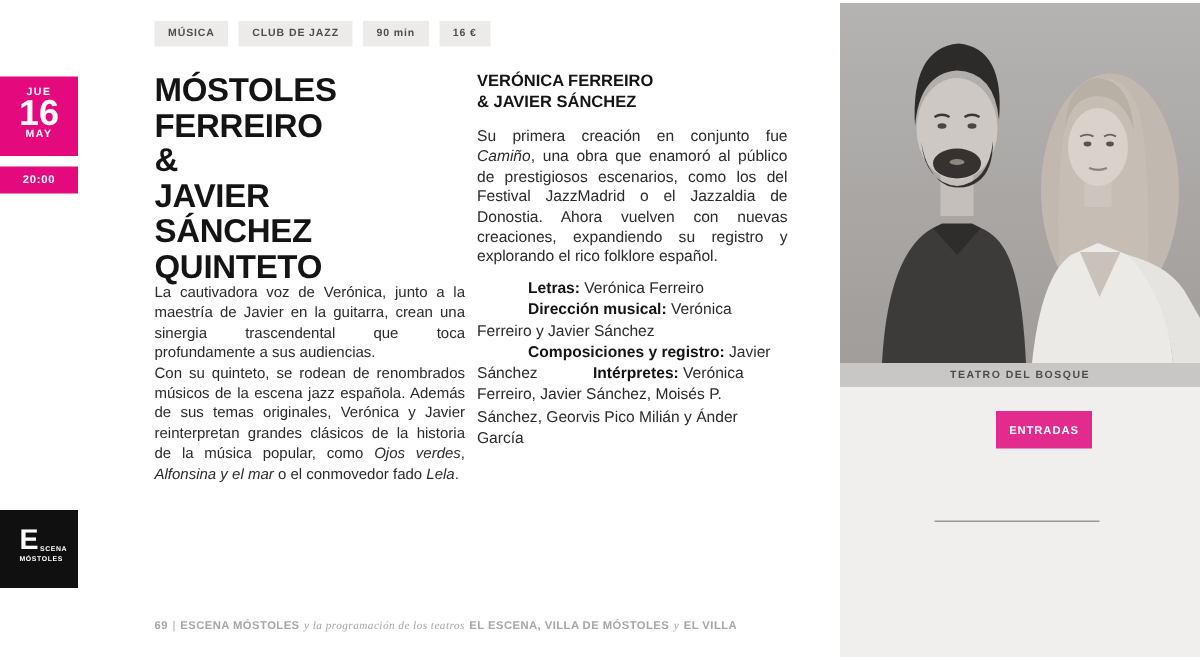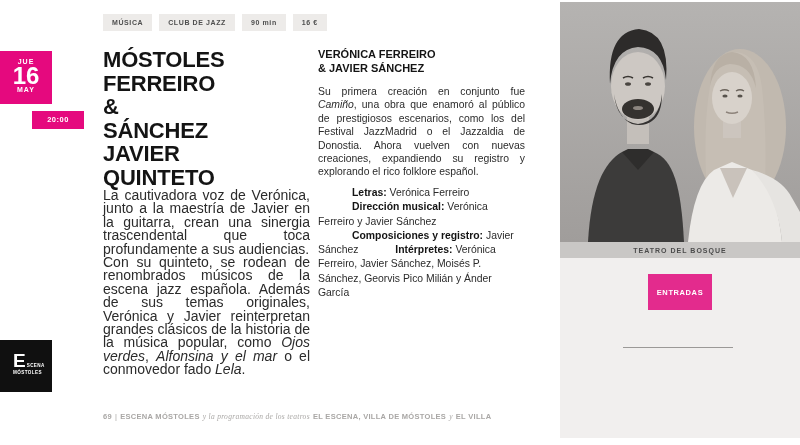--- a/index.html
+++ b/index.html
@@ -8,54 +8,54 @@
   .page { position:relative; width:800px; height:445px; background:#fff; }
 
   
   .date-box { position:absolute; left:0; top:51px; width:52px; height:53px;
               background:#e5097e; color:#fff; text-align:center; padding-top:7px; }
   .date-dow  { font-size:7px; font-weight:bold; letter-spacing:1px; }
   .date-day  { font-size:24px; font-weight:bold; line-height:21px; }
   .date-mon  { font-size:7px; font-weight:bold; letter-spacing:1px; }
   .time-box { position:absolute; left:0; top:111px; width:52px; height:18px;
               background:#e5097e; color:#fff; text-align:center;
-              font-size:7.5px; font-weight:bold; line-height:18px; letter-spacing:0.5px;margin-left:32px; }
+              font-size:7.5px; font-weight:bold; line-height:18px; letter-spacing:0.5px; }
 
   
   .tags { position:absolute; left:103px; top:14px; display:flex; gap:7px; }
   .tag { background:#edebe9; color:#4e4e4e; font-size:7px; font-weight:bold;
          letter-spacing:0.6px; padding:5px 9px; white-space:nowrap; }
 
   
   .main-title { position:absolute; left:103px; top:48px; width:215px;
                 font-size:22px; font-weight:bold; color:#141414;
                 line-height:23.5px; letter-spacing:-0.2px; }
 
   
   .col-left  { position:absolute; left:103px; top:189px; width:207px;
-               font-size:14px; line-height:13.4px; color:#2b2b2b; text-align:justify; }
+               font-size:10px; line-height:13.4px; color:#2b2b2b; text-align:justify; }
   .col-mid-h { position:absolute; left:318px; top:47px; width:207px;
                font-size:11px; font-weight:bold; color:#141414; line-height:14px; }
   .col-mid-p { position:absolute; left:318px; top:85px; width:207px;
                font-size:10.4px; line-height:13.4px; color:#2b2b2b; text-align:justify; }
   .credits   { position:absolute; left:318px; top:186px; width:207px;
                font-size:10.4px; line-height:14.3px; color:#2b2b2b; }
   .credits b { color:#141414;padding-left:34px; }
   em.wk { font-style:italic; }
 
   
   .panel { position:absolute; left:560px; top:2px; width:240px; height:436px;
            background:#f1efee; }
   .photo { position:relative; width:240px; height:240px; overflow:hidden;
            background:#aca9a7; }
   .photo svg { display:block; width:240px; height:240px; }
   .caption { width:240px; height:16px; background:#c9c7c5; color:#4c4c4c;
              font-size:7px; font-weight:bold; letter-spacing:1px;
              text-align:center; line-height:17px; }
-  .btn-entradas { position:absolute; left:88px; top:272px; width:64px; height:36px;
+  .btn-entradas { position:absolute; left:104px; top:272px; width:64px; height:25px;
                   background:#e32b8d; color:#fff; border:none; cursor:pointer;
                   font-family:"Liberation Sans", sans-serif;
                   font-size:7.5px; font-weight:bold; letter-spacing:0.6px; }
   .panel-rule { position:absolute; left:63px; top:345px; width:110px; height:0;
                 border-top:1px solid #9b9997; }
 
   
   .logo { position:absolute; left:0; top:340px; width:52px; height:52px;
           background:#101010; color:#fff; padding:13px 0 0 13px; }
   .logo-row { display:flex; align-items:flex-end; }
@@ -86,22 +86,22 @@
     <span class="tag">MÚSICA</span>
     <span class="tag">CLUB DE JAZZ</span>
     <span class="tag">90 min</span>
     <span class="tag">16 €</span>
   </div>
 
   <h1 class="main-title">
     <div>MÓSTOLES</div>
     <div>FERREIRO</div>
     <div>&amp;</div>
+    <div>JAVIER</div>
     <div>SÁNCHEZ</div>
-    <div>JAVIER</div>
     <div>QUINTETO</div>
   </h1>
 
   <div class="col-left">
     <div>La cautivadora voz de Verónica, junto a la maestría de Javier en la guitarra, crean una sinergia trascendental que toca profundamente a sus audiencias.</div>
     <div><span>Con su quinteto, se rodean de renombrados músicos de la escena jazz española. Además de sus temas originales, Verónica y Javier reinterpretan grandes clásicos de la historia de la música popular, como </span><em class="wk">Ojos verdes</em><span>, </span><em class="wk">Alfonsina y el mar</em><span> o el conmovedor fado </span><em class="wk">Lela</em><span>.</span></div>
   </div>
 
   <h2 class="col-mid-h">
     <div>VERÓNICA FERREIRO</div>

